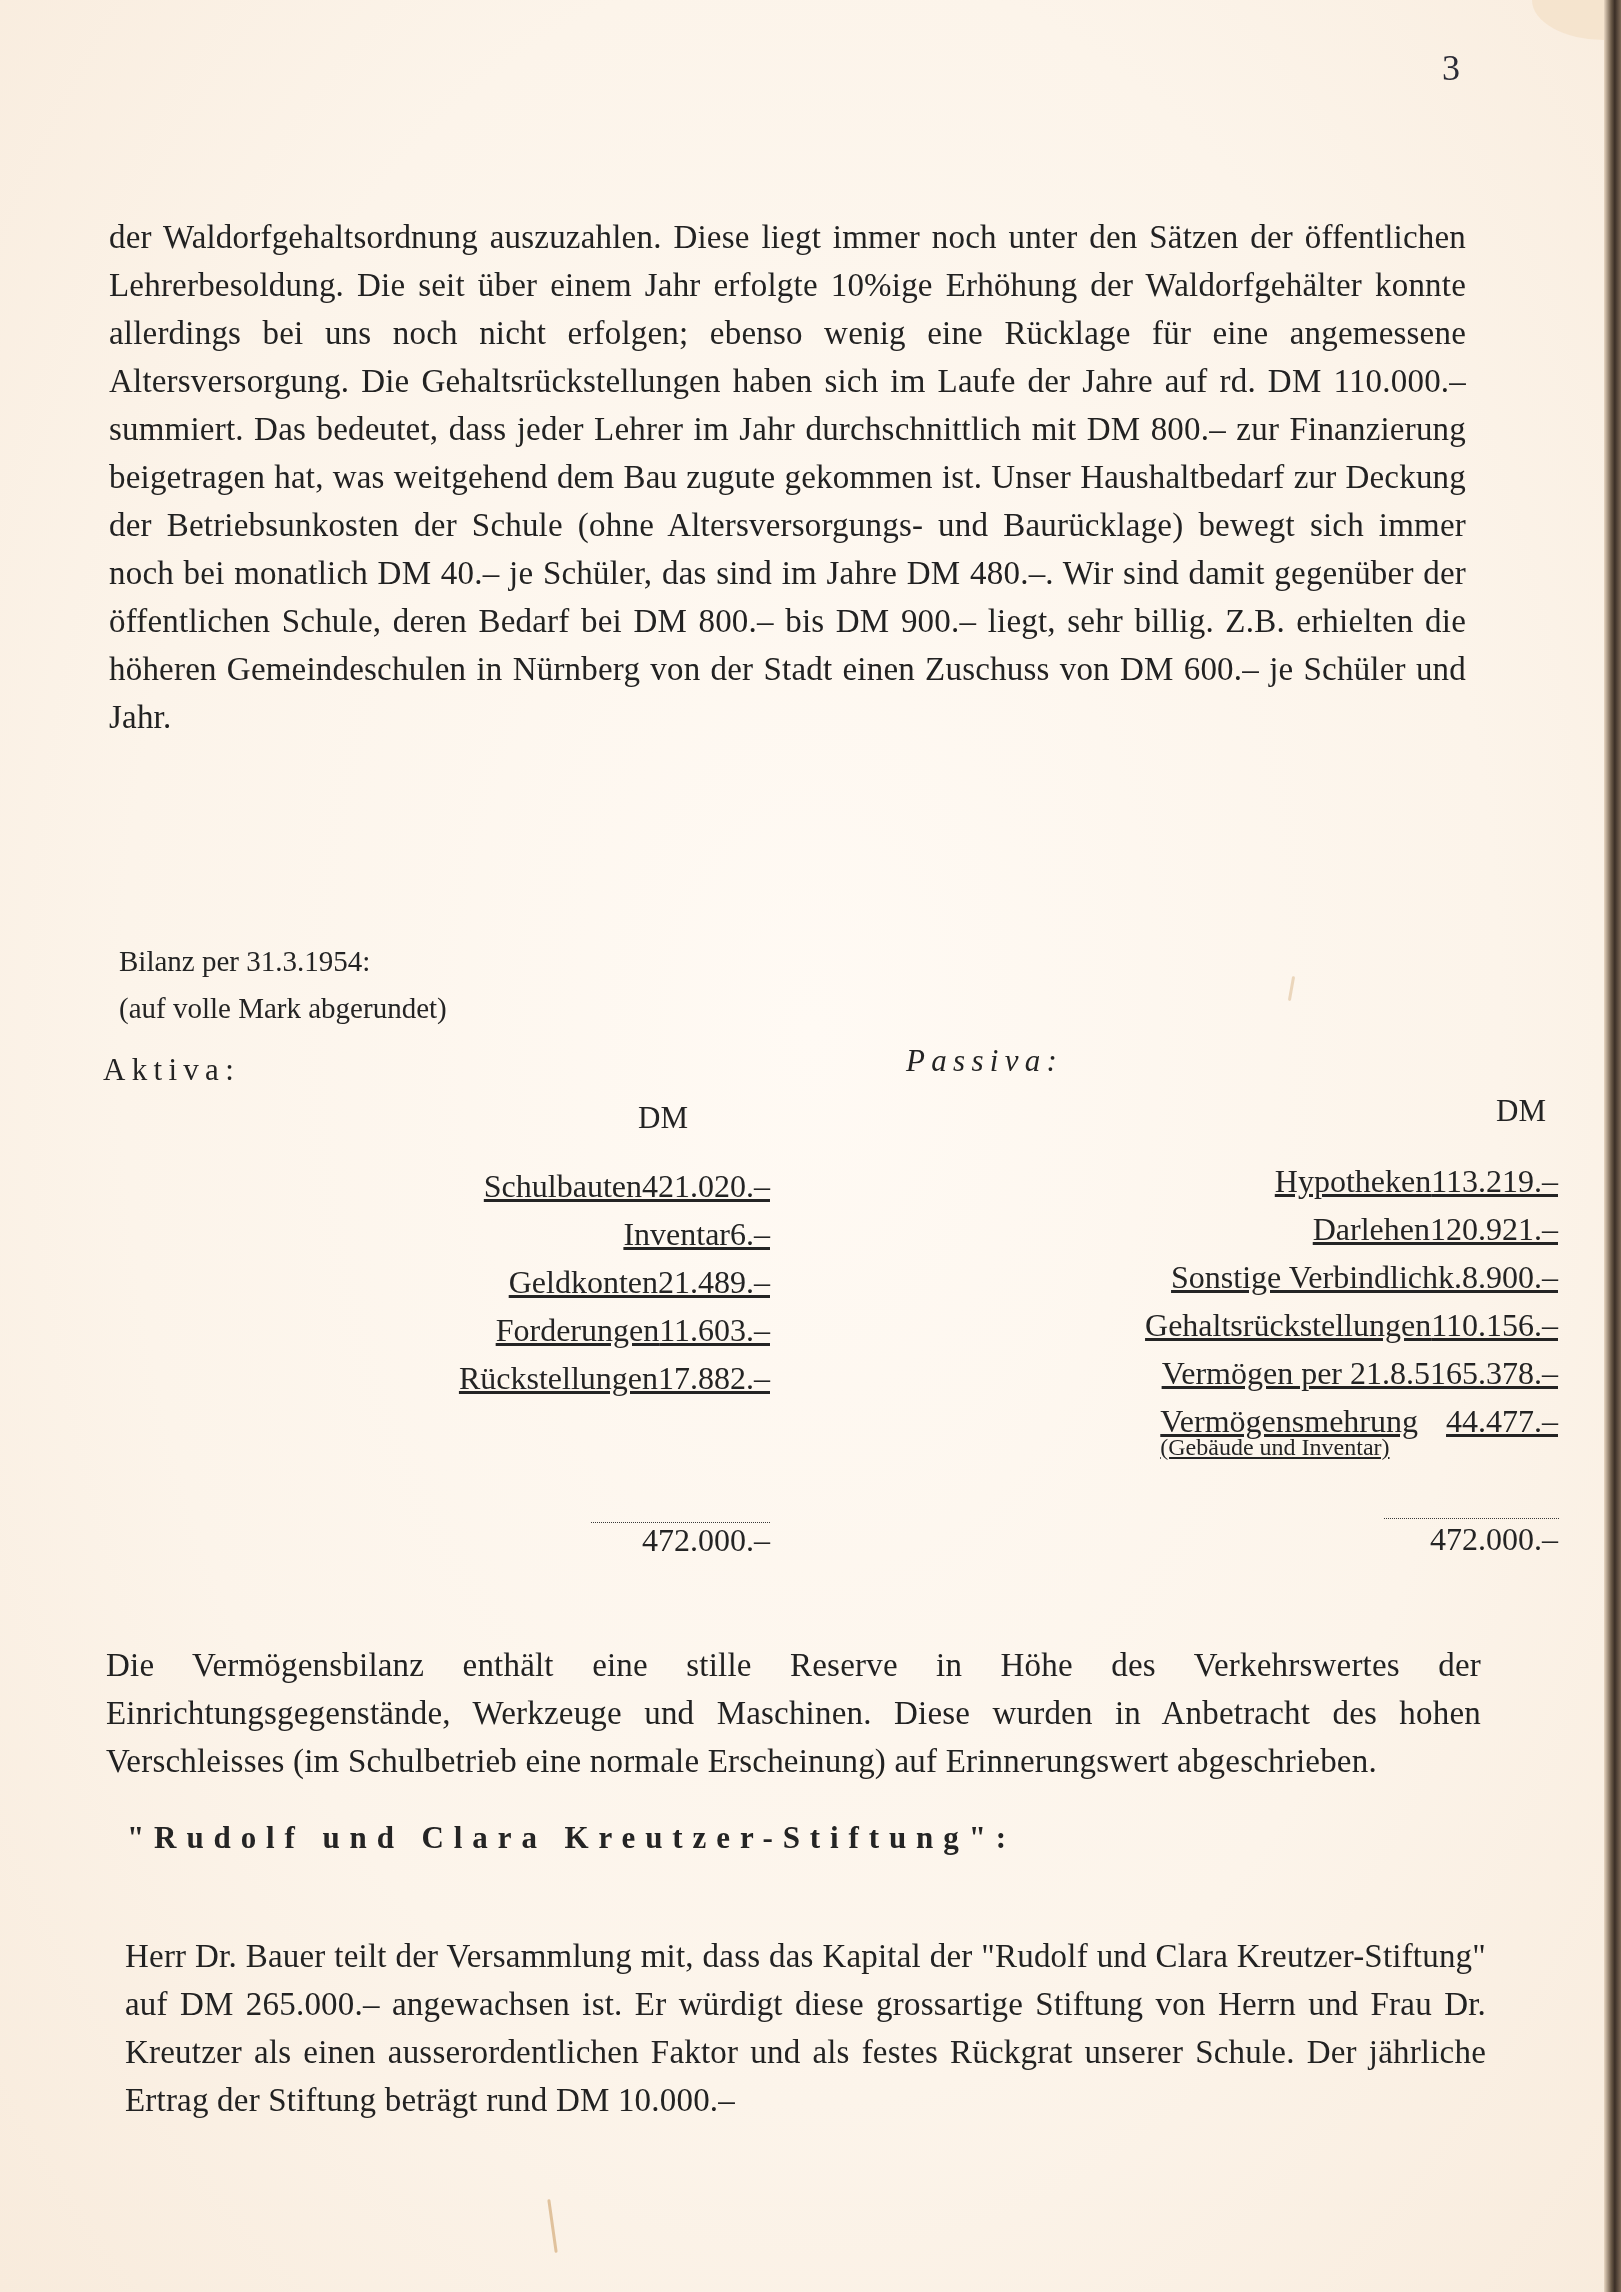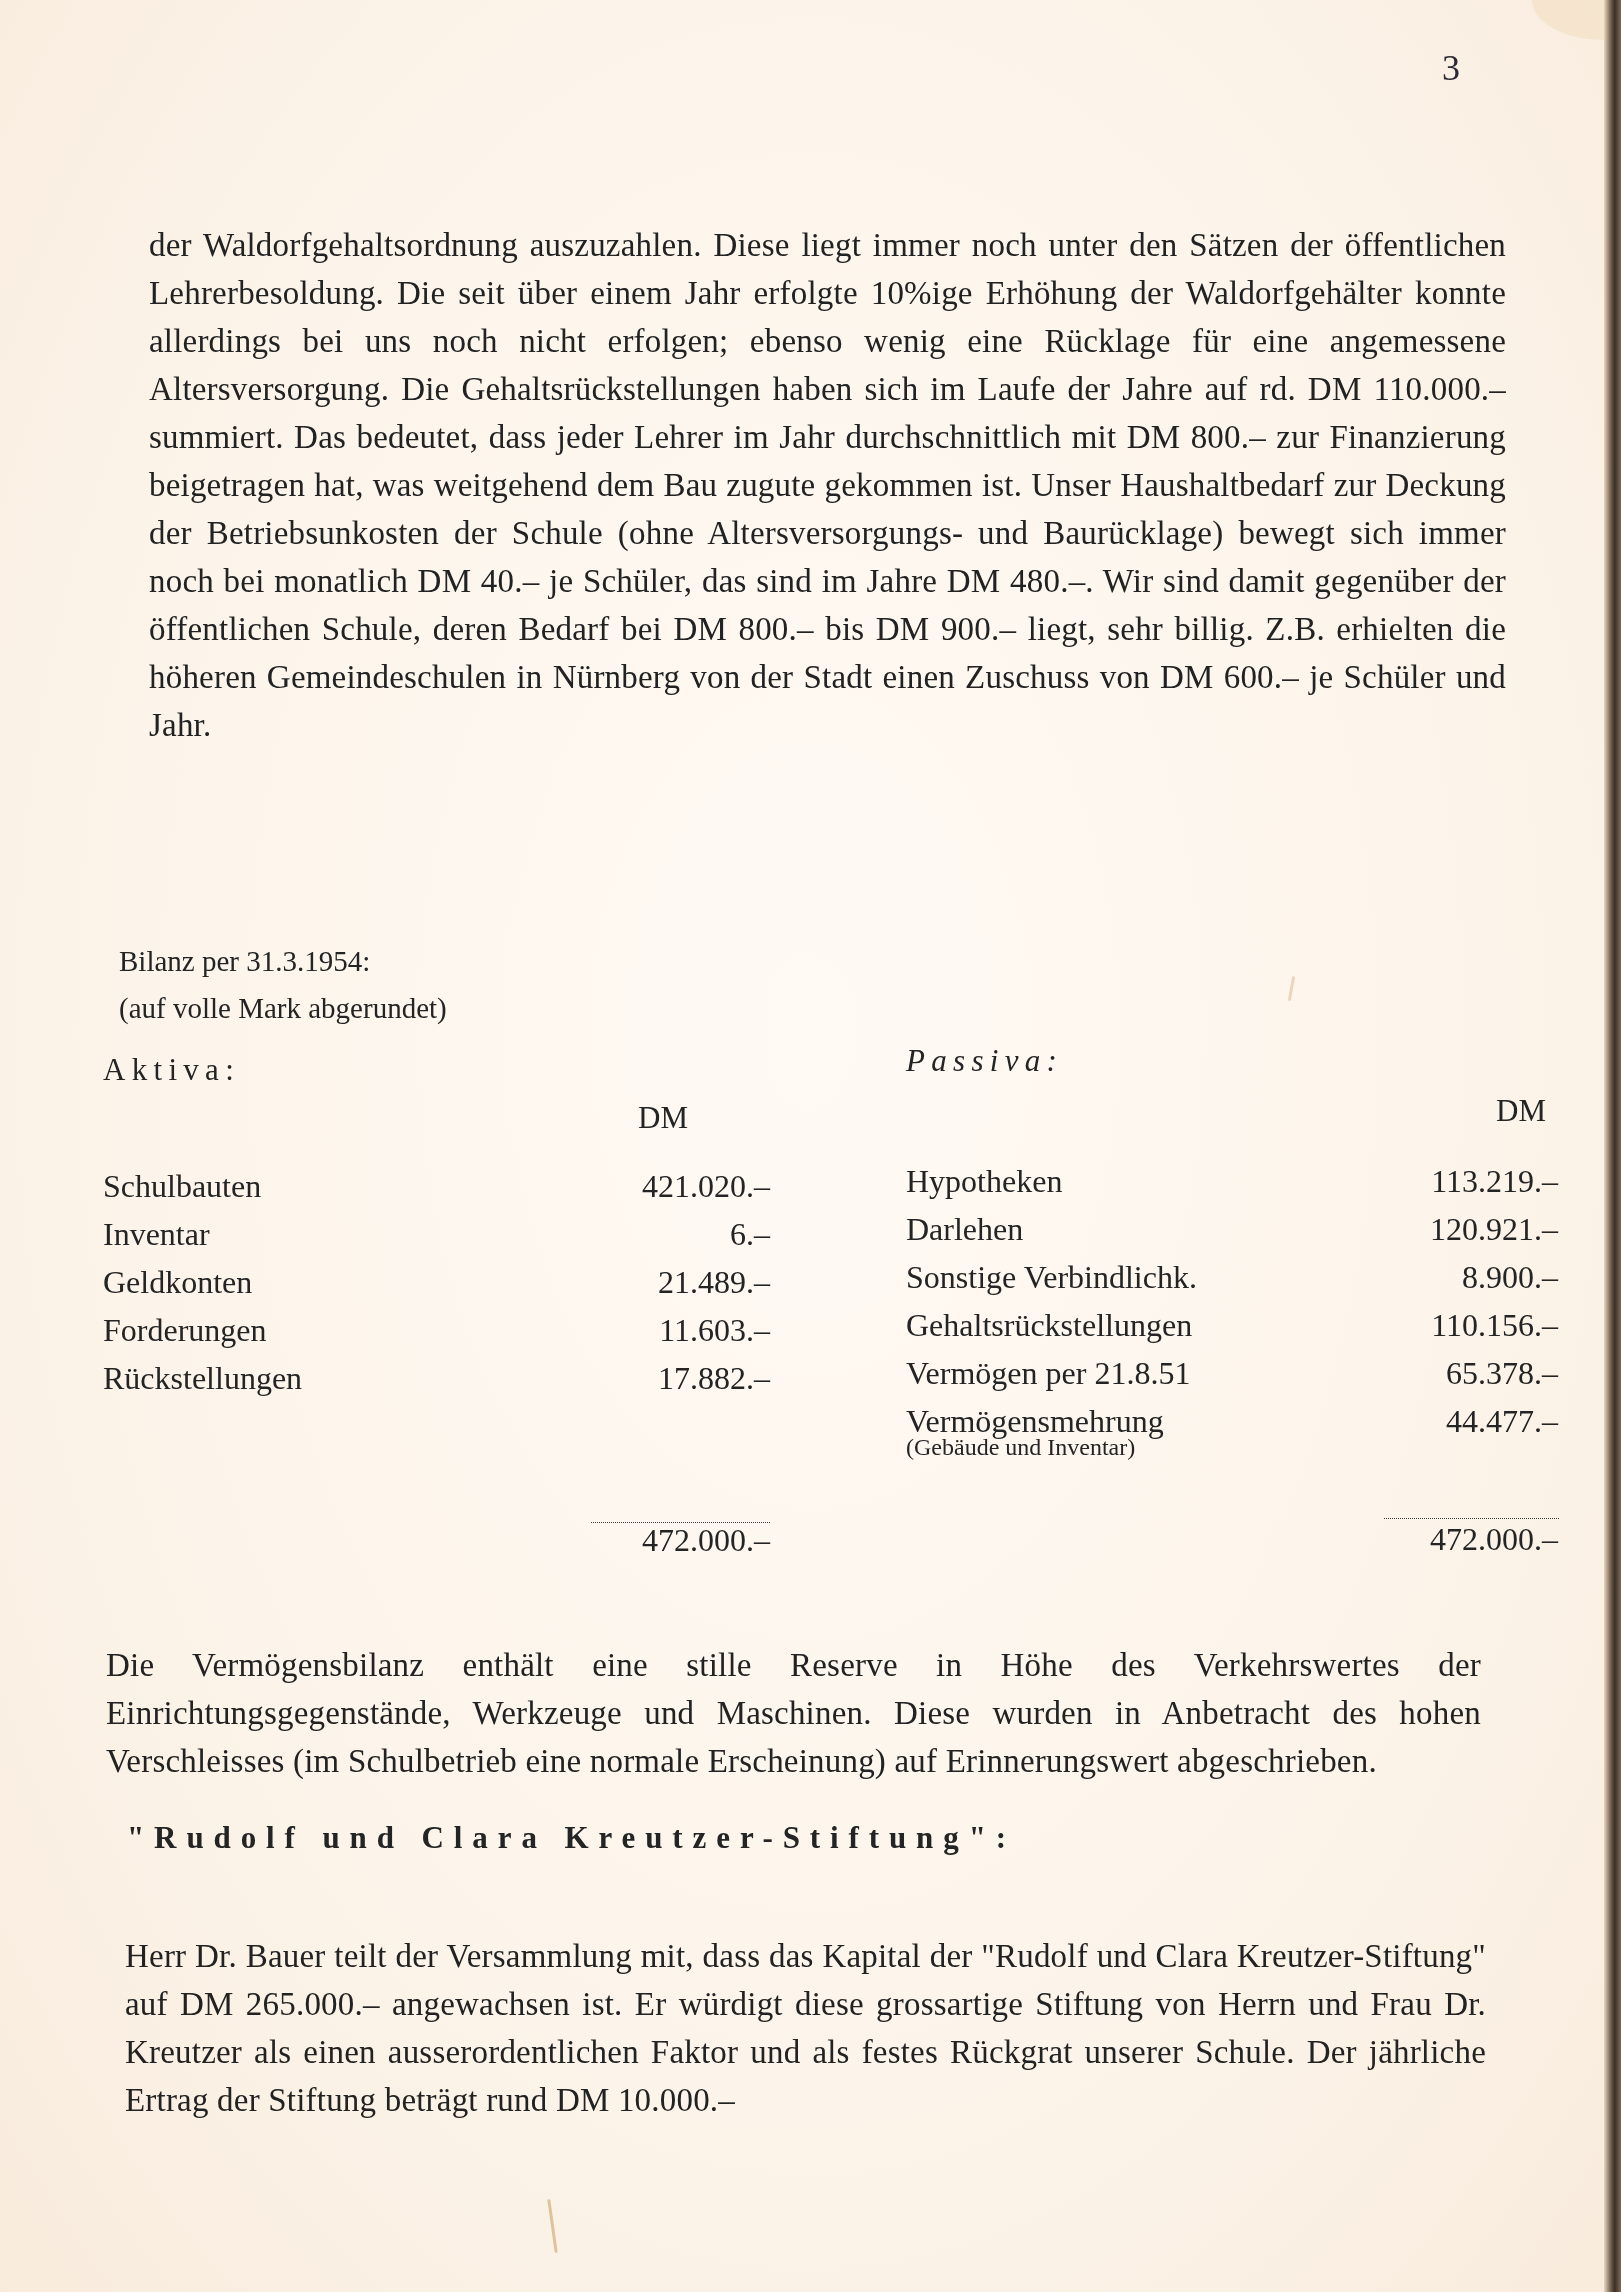--- a/index.html
+++ b/index.html
@@ -30,37 +30,37 @@
     .page-number {
       position: absolute; top: 47px; left: 1442px;
       font-size: 36px; color: #2a2a35;
     }
     .para {
       position: absolute; left: 109px; width: 1357px;
       font-size: 33px; line-height: 48px;
       text-align: justify; text-align-last: left;
       letter-spacing: 0.2px; color: #222;
     }
-    .p1 { top: 188px; margin-left: 40px; }
+    .p1 { top: 180px; }
     .p2 { top: 1608px; left: 106px; width: 1375px; }
     .p3 { top: 1899px; left: 125px; width: 1361px; }
     .bilanz-title {
       position: absolute; left: 119px; top: 938px;
       font-size: 29px; line-height: 47px;
     }
     .section-head { position: absolute; font-size: 31px; letter-spacing: 6.3px; }
     .aktiva-head { left: 103px; top: 1052px; }
     .passiva-head { left: 906px; top: 1043px; font-style: italic; }
     .cur-head { position: absolute; font-size: 31px; }
     .aktiva-cur { left: 638px; top: 1100px; }
     .passiva-cur { left: 1496px; top: 1093px; }
     .rows { position: absolute; font-size: 32px; line-height: 48px; }
     .aktiva-rows { left: 103px; top: 1162px; width: 667px; }
     .passiva-rows { left: 906px; top: 1157px; width: 652px; }
-    .row { display: flex; justify-content: space-between; align-items: baseline; }
+    .row { display: flex; justify-content: flex-end; align-items: baseline; text-decoration: underline; }
     .row .lbl { white-space: nowrap; }
     .row .amt { white-space: nowrap; text-align: right; }
     .sub-note {
       font-size: 24px; line-height: 19.7px; margin-top: -7.2px; display: block;
     }
     .total-rule {
       position: absolute; height: 0; border-top: 1.8px dotted #3a3a3a;
     }
     .aktiva-rule { left: 591px; width: 179px; top: 1522px; }
     .passiva-rule { left: 1384px; width: 175px; top: 1518px; }

